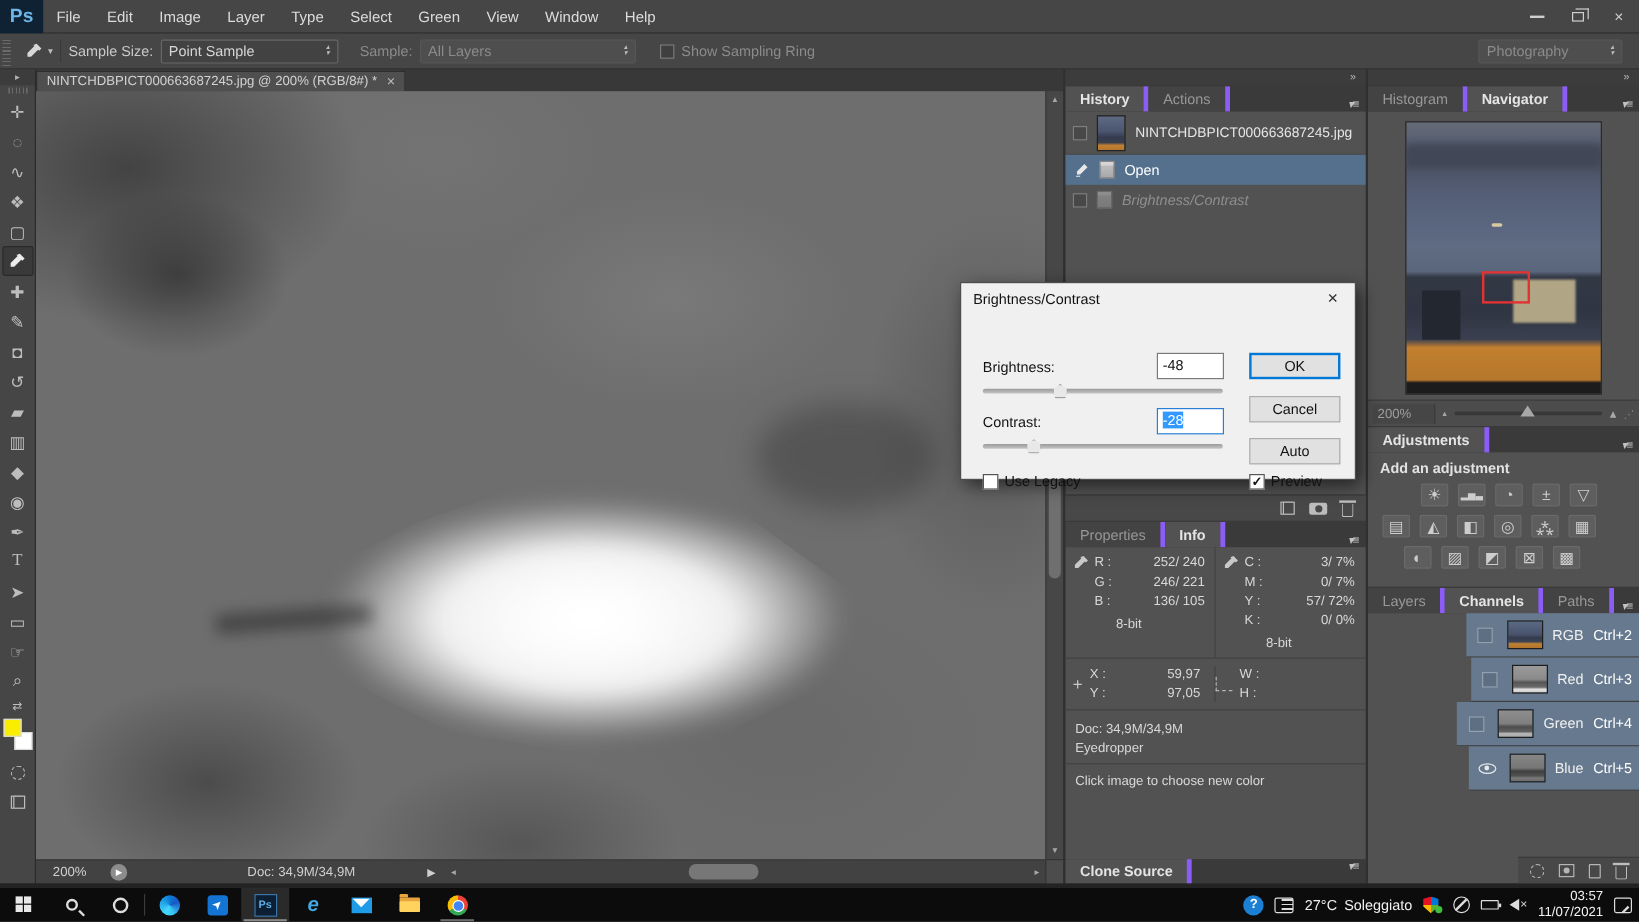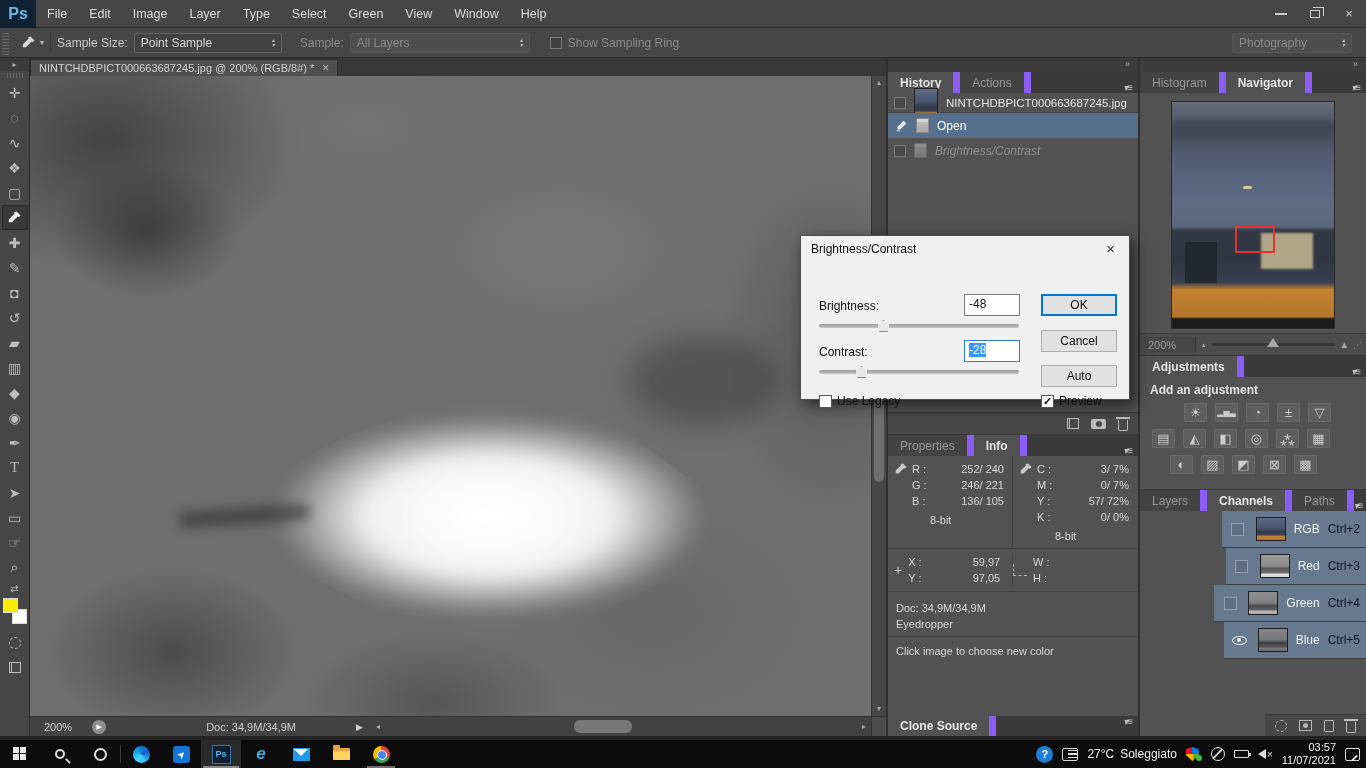--- a/index.html
+++ b/index.html
@@ -91,29 +91,29 @@
   .hscroll .thumb { position:absolute; left:40%; top:3px; bottom:3px; width:58px; background:#777; border-radius:6px; }
   .corner { width:15px; height:100%; background:#4c4c4c; border-left:1px solid #333; }
 
   
   .panels { width:480px; display:flex; background:#404040; }
   .pcol { display:flex; flex-direction:column; min-height:0; }
   .pcol.left { width:254px; border-left:2px solid #303030; border-right:2px solid #303030; }
   .pcol.right { width:226px; }
   .pcollapse { height:13px; background:#3c3c3c; color:#b8b8b8; font-size:9px; text-align:right; padding-right:8px; line-height:12px; }
   .ptabs { height:22px; background:#3a3a3a; display:flex; align-items:flex-end; }
-  .ptab { height:21px; padding:0 12px; display:flex; align-items:center; font-size:12px; color:#989898; background:#434343; border-right:7px solid #8b5cf6; }
+  .ptab { height:21px; padding:0 12px; display:flex; align-items:center; font-size:12px; color:#989898; background:#434343; border-right:4px solid #8b5cf6; }
   .ptab.active { background:#525252; color:#e4e4e4; font-weight:bold; }
   .pm { margin-left:auto; margin-right:6px; color:#c2c2c2; font-size:10px; letter-spacing:-1px; }
   .pbody { background:#525252; }
 
   
   .hist { flex:1; display:flex; flex-direction:column; min-height:0; }
   .hist .pbody { flex:1; display:flex; flex-direction:column; }
-  .hist-row { display:flex; align-items:center; height:20px; gap:8px; padding:0 6px; border-bottom:1px solid #464646; }
+  .hist-row { display:flex; align-items:center; height:36px; gap:8px; padding:0 6px; border-bottom:1px solid #464646; }
   .hcb { width:12px; height:12px; border:1px solid #7d7d7d; background:#484848; flex:none; }
   .hthumb { width:24px; height:30px; border:1px solid #222; flex:none;
     background:linear-gradient(180deg,#5d6a82 0%,#4a5570 45%,#343b4d 62%,#3a3f4e 78%,#c08033 86%,#b5772c 100%); }
   .hist-name { font-size:11.5px; color:#e6e6e6; white-space:nowrap; overflow:hidden; }
   .hstep { display:flex; align-items:center; height:25px; gap:8px; padding:0 6px; }
   .hstep .pageic { width:13px; height:15px; background:linear-gradient(#c2c2c2,#a8a8a8); border:1px solid #888;
     box-shadow:inset 0 3px 0 #d5d5d5; flex:none; }
   .hstep.sel { background:#54708c; color:#fff; }
   .hstep.sel .lbl { color:#ffffff; }
   .hstep.future .lbl { color:#8f8f8f; font-style:italic; }
@@ -183,21 +183,21 @@
   .ch-eye { width:20px; display:flex; justify-content:center; }
   .ch-cb { width:13px; height:13px; border:1px solid #93a0ae; background:#5d7083; }
   .eye { width:15px; height:9px; border:1.5px solid #e8e8e8; border-radius:50%; position:relative; }
   .eye:after { content:""; position:absolute; left:4px; top:1.5px; width:4px; height:4px; border-radius:50%; background:#e8e8e8; }
   .ch-thumb { width:30px; height:24px; border:1px solid #1e1e1e; flex:none; }
   .ch-thumb.rgb { background:linear-gradient(180deg,#5a6a85 0%,#49536c 48%,#333a4b 62%,#3d4354 76%,#bf8032 84%,#b0762c 100%); }
   .ch-thumb.red { background:linear-gradient(180deg,#9a9a9a 0%,#8a8a8a 50%,#565656 62%,#6a6a6a 80%,#e0e0e0 88%,#cfcfcf 100%); }
   .ch-thumb.green { background:linear-gradient(180deg,#8e8e8e 0%,#7f7f7f 50%,#4d4d4d 62%,#606060 80%,#b8b8b8 88%,#a8a8a8 100%); }
   .ch-thumb.blue { background:linear-gradient(180deg,#868686 0%,#767676 50%,#3f3f3f 62%,#525252 80%,#7a7a7a 88%,#6a6a6a 100%); }
   .ch-label { color:#f0f0f0; font-size:12px; }
-  .ch-short { margin-left:auto; color:#0f172a; font-size:12px; }
+  .ch-short { margin-left:auto; color:#ffffff; font-size:12px; }
   .chan-fill { flex:1; background:#525252; }
   .ic-dashcirc { width:12px; height:12px; border:1.2px dashed #b5b5b5; border-radius:50%; }
   .ic-masksq { width:13px; height:11px; border:1px solid #b5b5b5; position:relative; }
   .ic-masksq:after { content:""; position:absolute; left:3px; top:2px; width:5px; height:5px; border-radius:50%; background:#b5b5b5; }
   .ic-newpg { width:10px; height:12px; border:1px solid #b5b5b5; border-radius:1px; }
 
   
   .dlg { position:absolute; left:800px; top:235px; width:330px; height:165px; background:#f0f0f0;
     border:1px solid #4d4d4d; box-shadow:4px 5px 14px rgba(0,0,0,.6); color:#000; z-index:60; }
   .dlg-title { height:25px; display:flex; align-items:center; padding:0 10px; font-size:12px; color:#111; }

